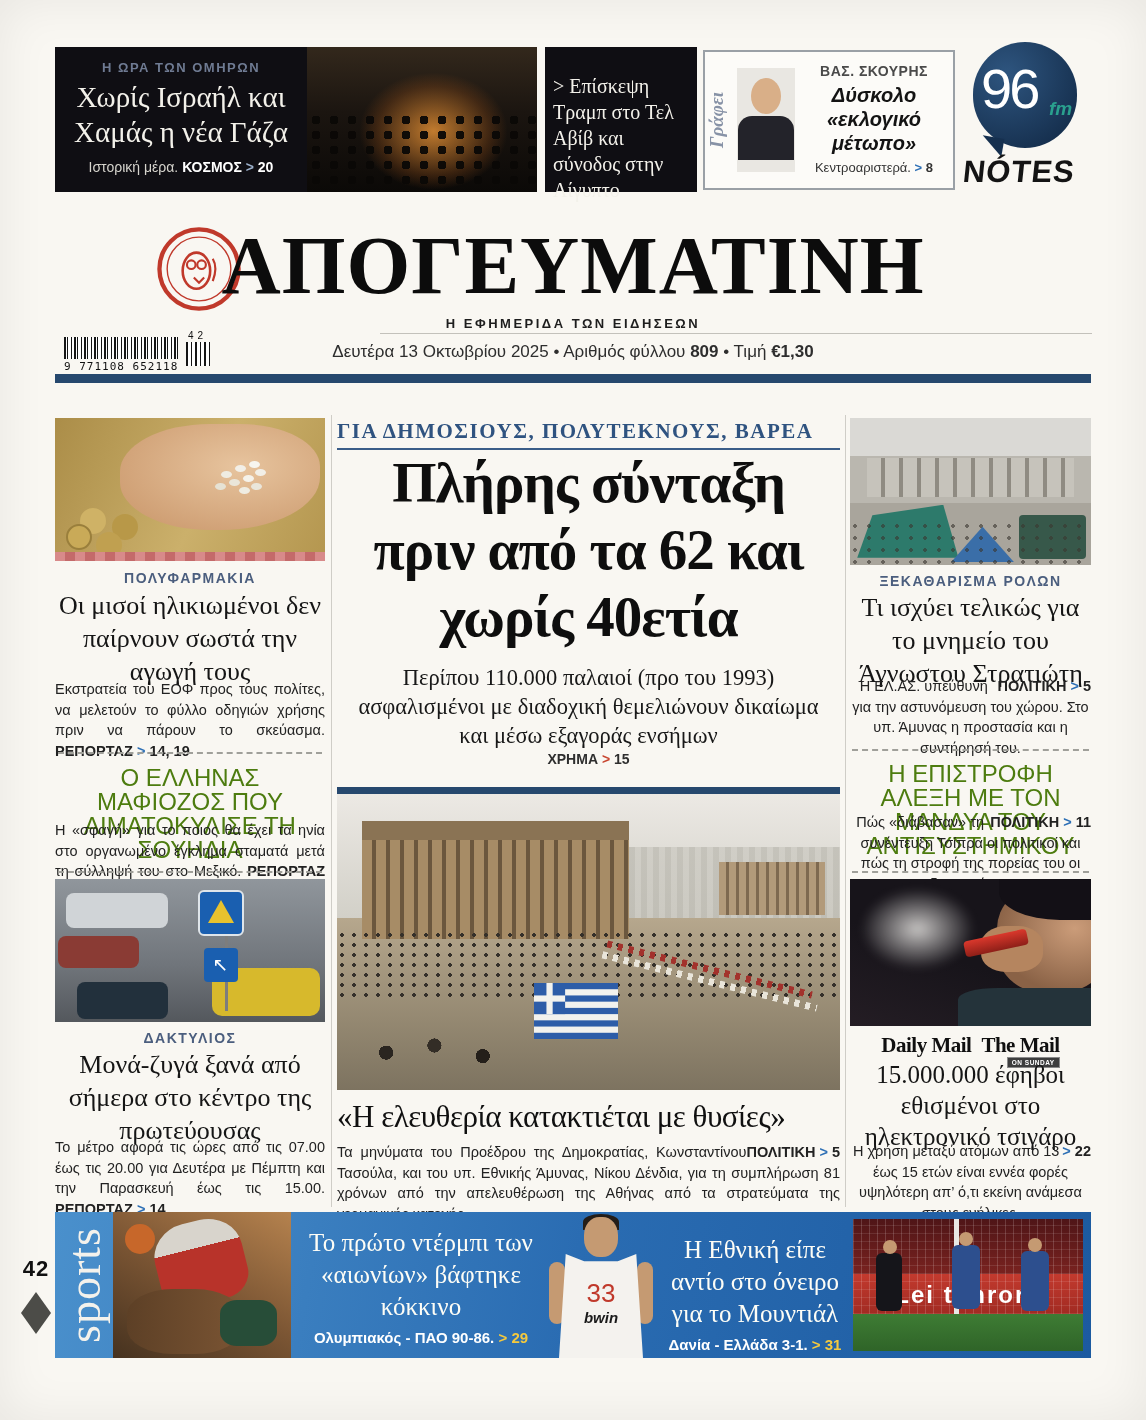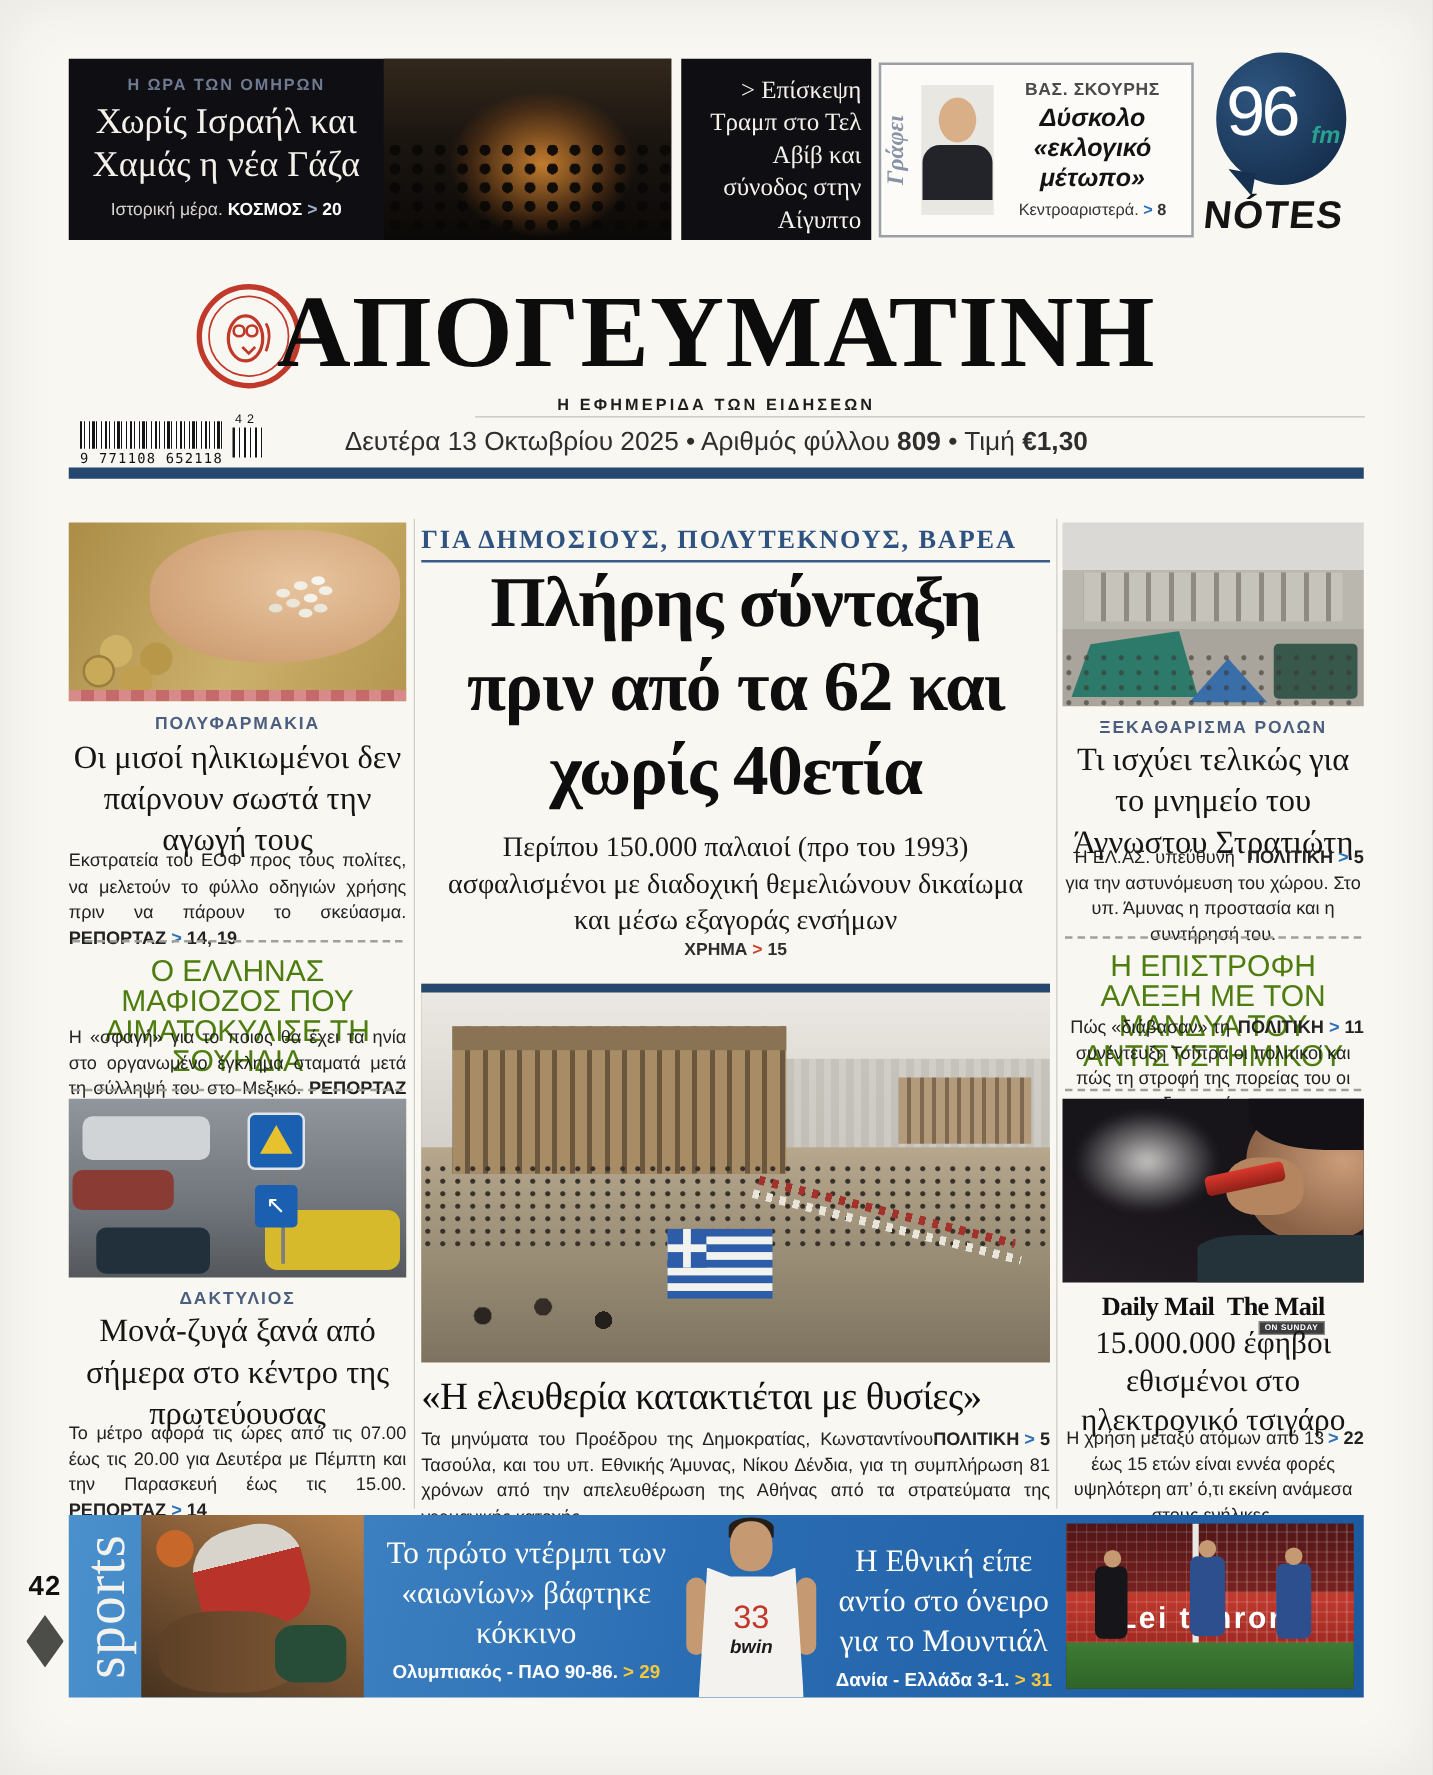--- a/index.html
+++ b/index.html
@@ -20,21 +20,21 @@
   .gaza-text{width:252px;padding:13px 4px 8px;text-align:center}
   .gaza-kicker{font-size:13px;font-weight:bold;letter-spacing:1.5px;color:#6f7b93}
   .gaza-headline{margin-top:5px;font-size:29px;line-height:35px;color:#f3f1ea}
   .gaza-tag{margin-top:9px;font-size:14px;color:#d6d4cd}
   .gaza-photo{flex:1;position:relative;background:
       radial-gradient(ellipse 95px 75px at 55% 58%, rgba(224,142,52,.85), rgba(130,70,24,.35) 60%, transparent 78%),
       linear-gradient(180deg,#33281c 0%,#1b1510 45%,#0b0907 100%)}
   .gz-crowd{position:absolute;left:0;right:0;bottom:0;height:55%;
       background-image:radial-gradient(circle 6px at 9px 8px,#0a0806 72%,transparent 73%);
       background-size:18px 15px;opacity:.95}
-  .box-trump{left:545px;top:47px;width:152px;height:145px;background:#0f0e13;color:#f3f1ea;text-align:right;padding:12px 8px;font-size:20px;line-height:26px}
+  .box-trump{left:545px;top:47px;width:152px;height:145px;background:#0f0e13;color:#f3f1ea;text-align:left;padding:26px 8px;font-size:20px;line-height:26px}
   .box-col{left:703px;top:50px;width:252px;height:140px;background:#fcfbf8;border:2px solid #9aa0a6}
   .col-vert{position:absolute;left:1px;top:6px;bottom:6px;width:26px;color:#8792a6;font-weight:bold;font-style:italic;font-size:19px;writing-mode:vertical-rl;transform:rotate(180deg);text-align:center}
   .col-portrait{position:absolute;left:32px;top:16px;width:58px;height:104px;background:#e9e7e2;overflow:hidden}
   .p-head{width:30px;height:36px;border-radius:50%;background:#d9af88;margin:10px auto 0}
   .p-suit{width:56px;height:44px;background:#23232a;border-radius:14px 14px 0 0;margin:2px auto 0}
   .col-main{position:absolute;left:96px;top:11px;right:6px;text-align:center}
   .col-name{font-size:14px;font-weight:bold;letter-spacing:.5px;color:#4a4a4a}
   .col-title{font-size:20px;line-height:24px;font-weight:bold;font-style:italic;color:#131313;margin-top:4px}
   .col-tag{font-size:13px;color:#333;margin-top:5px}
   .radio{left:961px;top:40px;width:132px;height:158px}
@@ -49,21 +49,21 @@
   .mast-title{left:55px;width:1036px;top:218px;text-align:center;font-size:82px;line-height:96px;font-weight:bold;color:#0c0c0c;letter-spacing:1px}
   .mast-sub{left:55px;width:1036px;top:316px;text-align:center;font-size:13px;font-weight:bold;letter-spacing:2.5px;color:#1d1d1d}
 
   
   .folio-line{left:380px;top:333px;width:712px;height:1px;background:#c3c1bb}
   .barcode{left:64px;top:333px;width:160px;height:38px}
   .bars-main{position:absolute;left:0;top:4px;width:114px;height:22px;background:repeating-linear-gradient(90deg,#151515 0 2px,#fff 2px 3px,#151515 3px 4px,#fff 4px 7px,#151515 7px 8px,#fff 8px 10px)}
   .bars-add{position:absolute;left:122px;top:9px;width:24px;height:24px;background:repeating-linear-gradient(90deg,#151515 0 2px,#fff 2px 5px,#151515 5px 6px,#fff 6px 9px)}
   .addon-num{position:absolute;left:124px;top:-3px;font-size:10px;letter-spacing:4px;color:#111}
   .bdigits{position:absolute;left:0;top:27px;font-family:"DejaVu Sans Mono","Liberation Mono",monospace;font-size:11px;letter-spacing:1px;color:#111}
-  .dateline{left:55px;width:1036px;top:342px;text-align:center;font-size:21px;color:#2e2e2e}
+  .dateline{left:55px;width:1036px;top:342px;text-align:center;font-size:17px;color:#2e2e2e}
   .blue-rule{left:55px;top:374px;width:1036px;height:9px;background:#26486e}
 
   
   .vsep{top:415px;height:792px;width:1px;background:#cfcdc7}
 
   
   .photo{position:absolute;overflow:hidden}
 
   
   .ph-pills{left:55px;top:418px;width:270px;height:143px;background:linear-gradient(115deg,#ab8d48,#cbb06b 55%,#b4964f)}
@@ -301,21 +301,21 @@
   <div class="abs lc h-serif serif" style="top:1048px">Μονά-ζυγά ξανά από σήμερα στο κέντρο της πρωτεύουσας</div>
   <div class="abs lc body-txt" style="top:1137px">
     <span>Το μέτρο αφορά τις ώρες από τις 07.00 έως τις 20.00 για Δευτέρα με Πέμπτη και την Παρασκευή έως τις 15.00.</span>
     <b>ΡΕΠΟΡΤΑΖ</b>
     <span class="ab">&gt;</span>
     <b>14</b>
   </div>
 
   <div class="abs lead-kicker">ΓΙΑ ΔΗΜΟΣΙΟΥΣ, ΠΟΛΥΤΕΚΝΟΥΣ, ΒΑΡΕΑ</div>
   <div class="abs lead-h serif">Πλήρης σύνταξη πριν από τα 62 και χωρίς 40ετία</div>
-  <div class="abs lead-deck serif">Περίπου 150.000 παλαιοί (προ του 1993) ασφαλισμένοι με διαδοχική θεμελιώνουν δικαίωμα και μέσω εξαγοράς ενσήμων</div>
+  <div class="abs lead-deck serif">Περίπου 110.000 παλαιοί (προ του 1993) ασφαλισμένοι με διαδοχική θεμελιώνουν δικαίωμα και μέσω εξαγοράς ενσήμων</div>
   <div class="abs lead-ref">
     <span>ΧΡΗΜΑ</span>
     <span class="ar">&gt;</span>
     <span>15</span>
   </div>
 
   <div class="photo ph-acro">
     <div class="sky"></div>
     <div class="city"></div>
     <div class="ground"></div>

